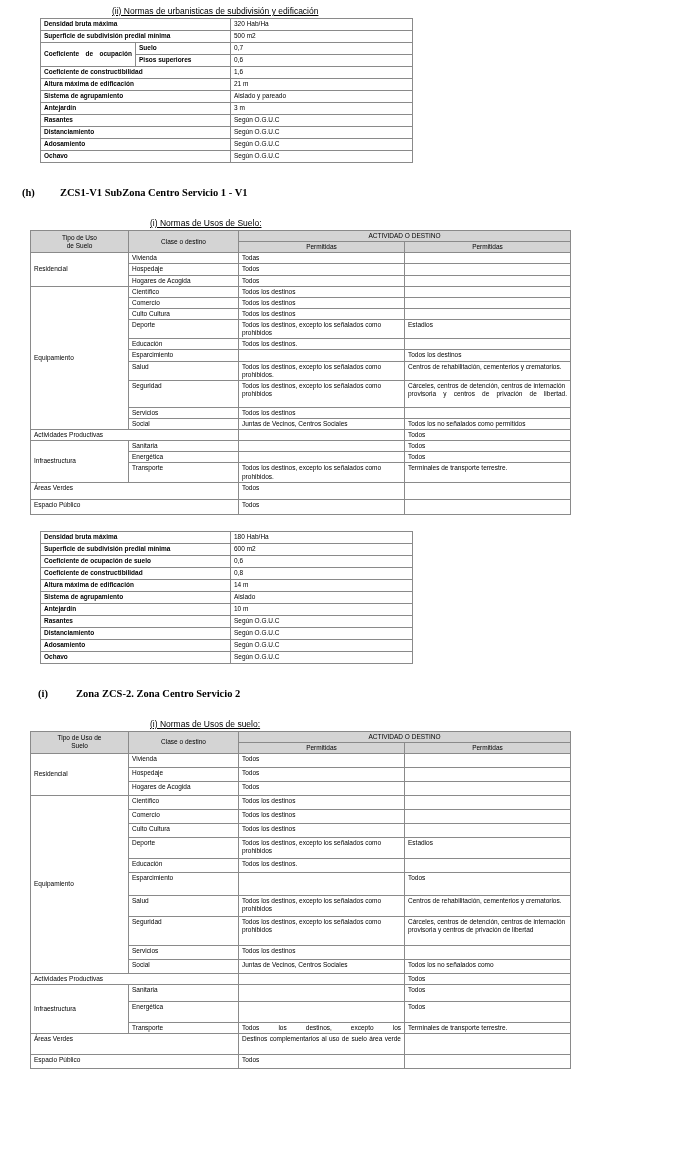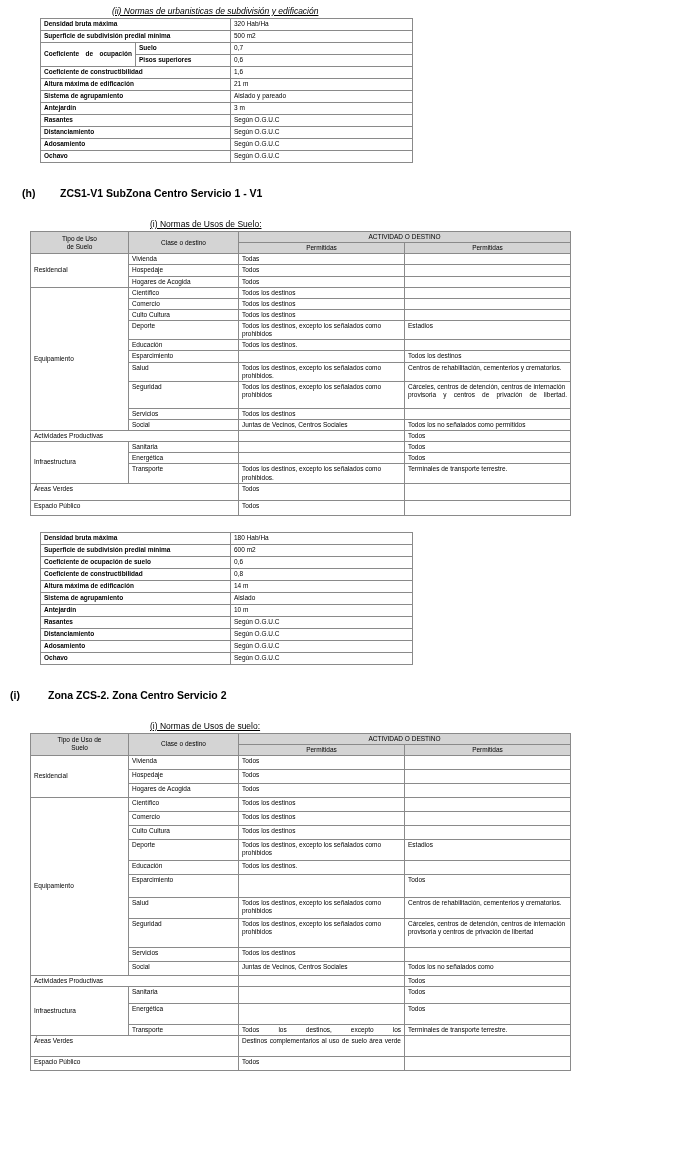--- a/index.html
+++ b/index.html
@@ -18,26 +18,26 @@
     position: relative;
     width: 698px;
     padding: 6px 0 10px 0;
     box-sizing: border-box;
   }
   .caption {
     font-size: 8.5px;
     text-decoration: underline;
     margin: 0 0 2px 0;
   }
-  .cap-indent-1 { margin-left: 112px; font-style: italic; }
+  .cap-indent-1 { margin-left: 112px; }
   .cap-indent-3 { margin-left: 150px; }
   .cap-indent-4 { margin-left: 135px; }
 
   .heading {
-    font-family: Liberation Sans, sans-serif;
+    font-family: Liberation Serif, serif;
     font-weight: bold;
     font-size: 10.5px;
     margin: 0;
     padding: 0;
   }
   .heading .hnum { display: inline-block; width: 38px; }
 
   table.tbl {
     border-collapse: collapse;
     table-layout: fixed;
@@ -321,21 +321,21 @@
     </tr>
     <tr>
       <td class="k">Ochavo</td>
       <td class="v">Según O.G.U.C</td>
     </tr>
   </tbody>
     </table>
 
   <div class="sp-24"></div>
 
-  <div class="heading" style="margin-left:10px;">
+  <div class="heading" style="margin-left:38px;">
     <span class="hnum">(i)</span><span>Zona ZCS-2. Zona Centro Servicio 2</span>
   </div>
 
   <div class="sp-20"></div>
 
   <div class="caption cap-indent-3">(i)  Normas de Usos de suelo:</div>
 
   <table class="tbl t-usos">
     <colgroup>
       <col style="width:98px">

